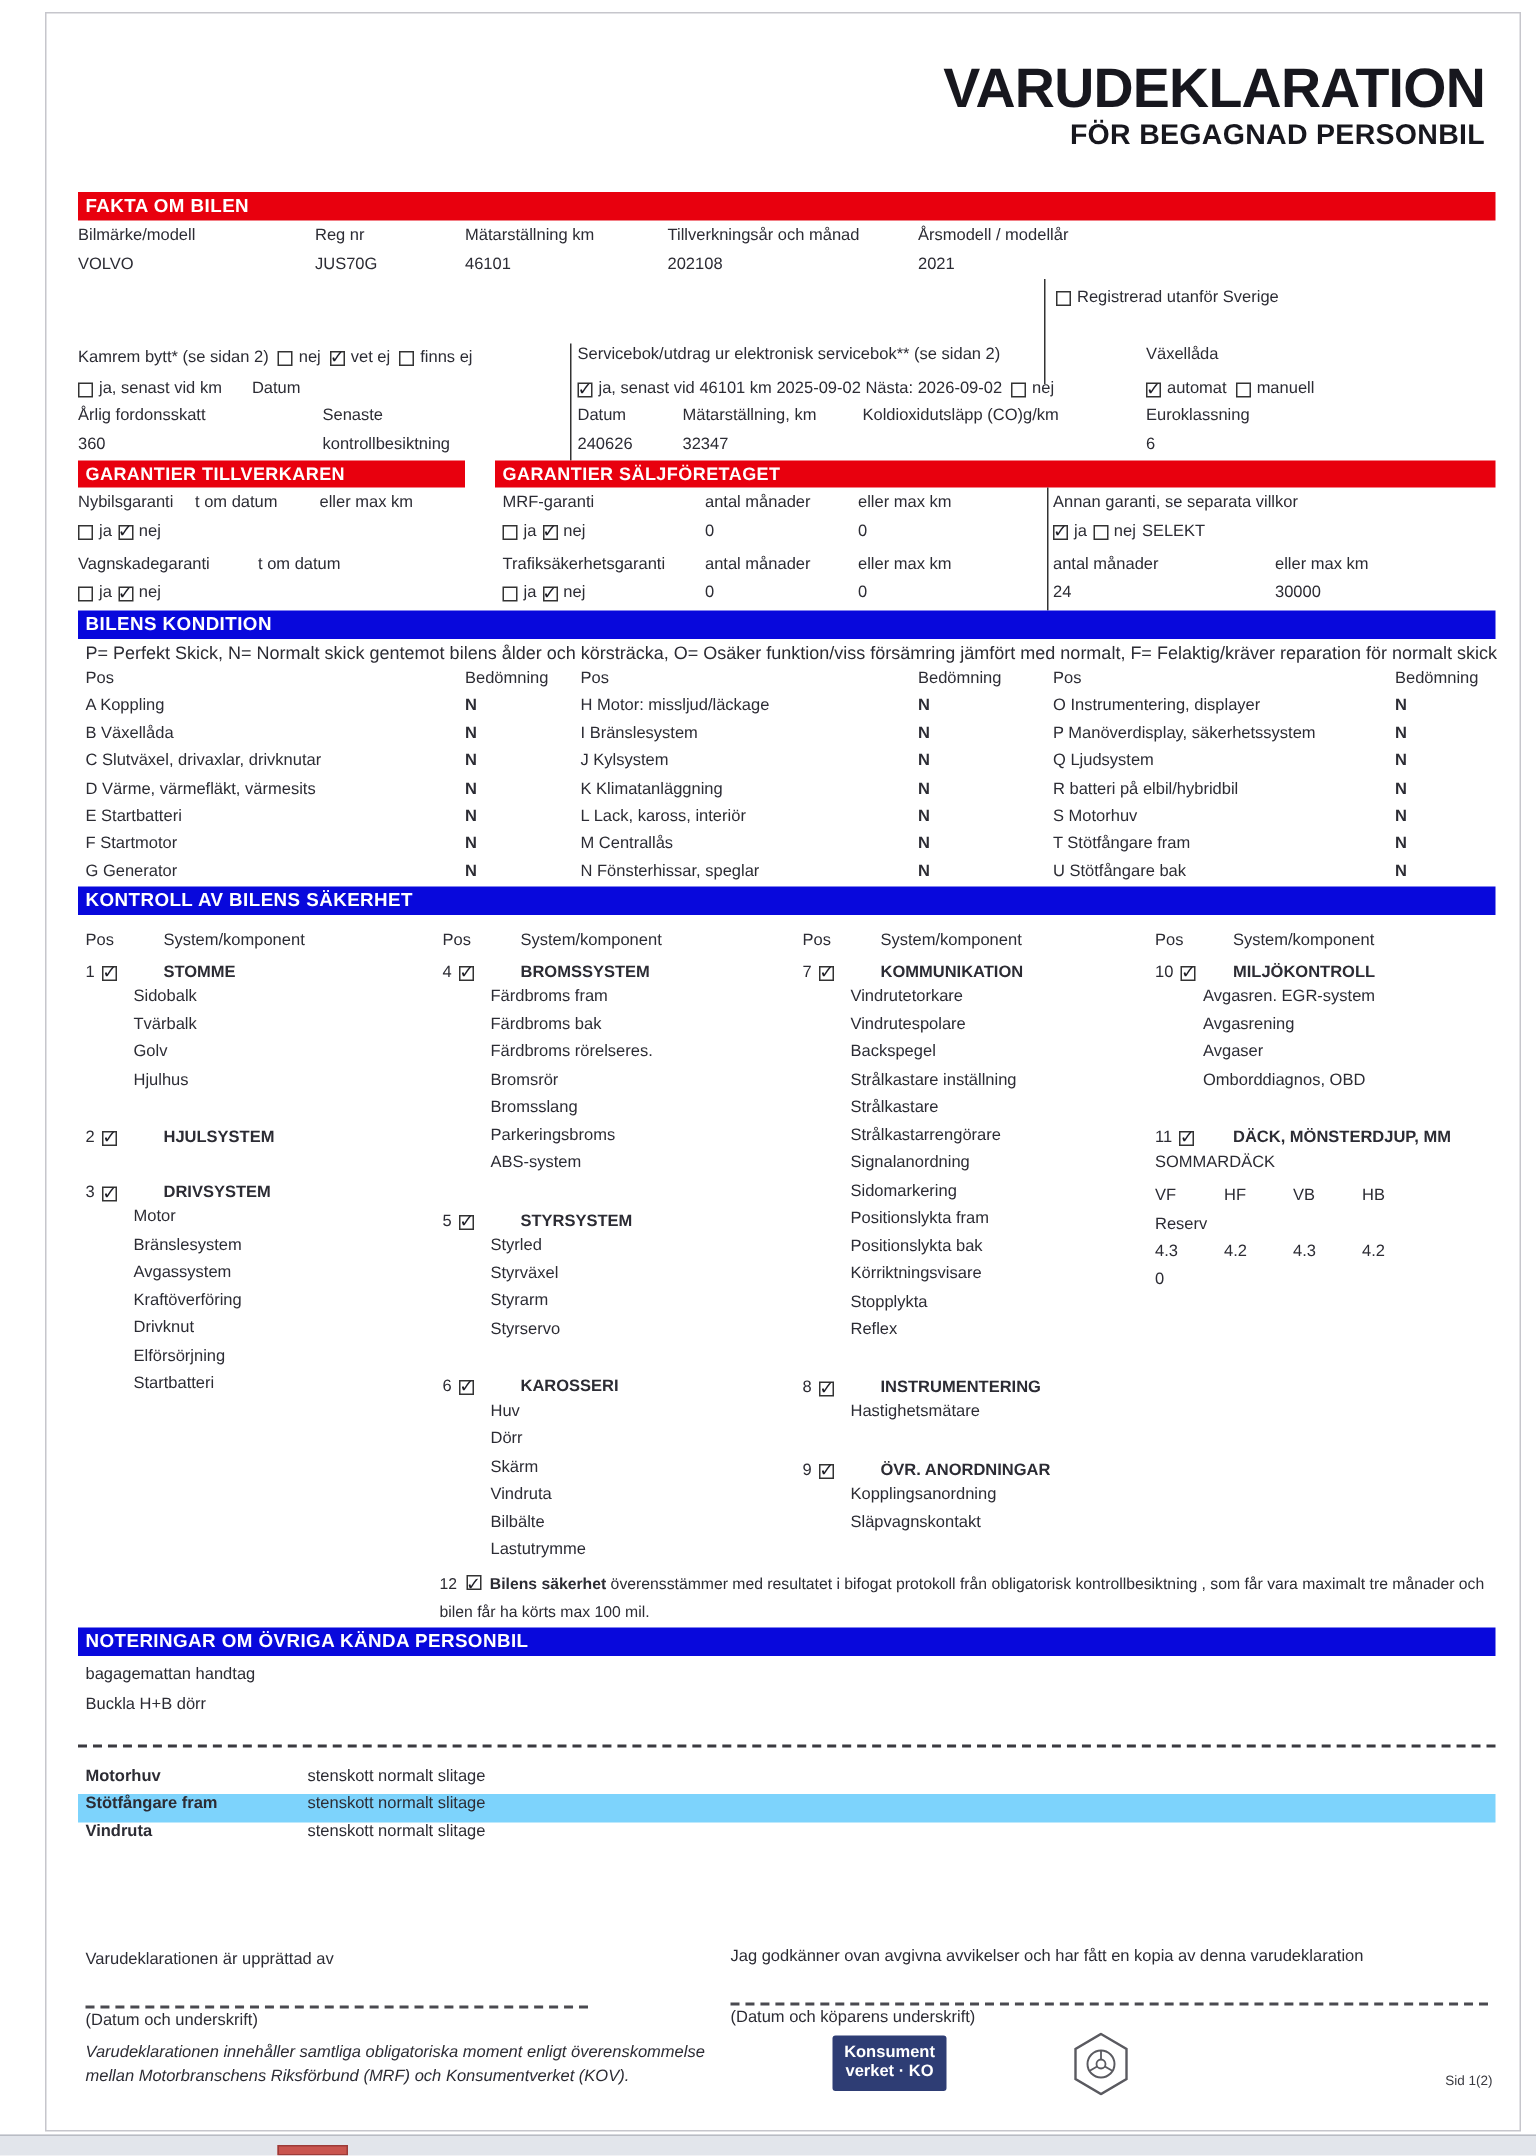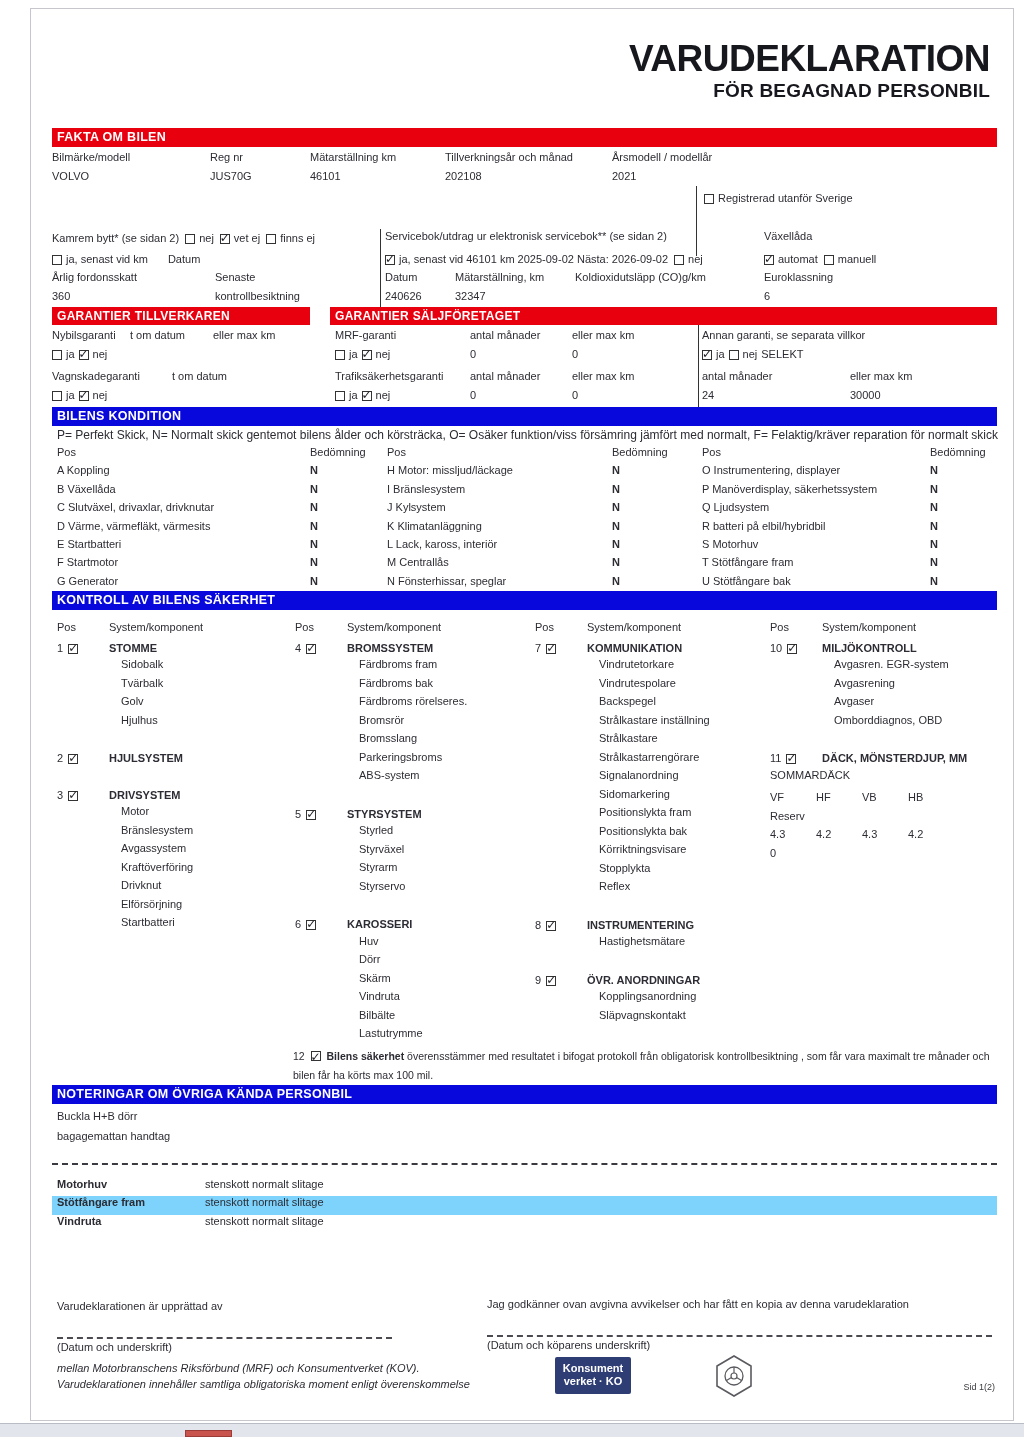--- a/index.html
+++ b/index.html
@@ -49,21 +49,21 @@
   .khead{font-weight:normal}
   
   .scols{position:absolute;top:30px;left:5px;display:flex}
   .scol1{width:238px}.scol2{width:240px}.scol3{width:235px}.scol4{width:227px}
   .shead{display:flex;height:18.5px}
   .shead .poshdr{width:52px}
   .grp{margin-top:18px}
   .grp-head{display:flex;align-items:center;height:18.5px}
   .poscell{display:flex;align-items:center;gap:5px;width:52px;flex:none}
   .grp-title{font-weight:bold}
-  .grp-item{margin-left:64px;height:18.5px}
+  .grp-item{margin-left:32px;height:18.5px}
   .subtitle-line{font-weight:normal;height:18.5px}
   .tire{margin-top:4px}
   .tire span{display:inline-block;width:46px;height:18.5px}
   .item12{position:absolute;left:241px;top:456px;width:705px;font-size:10.5px;line-height:19px}
   
   .notes{padding:6px 0 0 5px}
   .note-line{height:19.5px}
   .dash-hr{margin:14px 0 0 0;border-top:2px dashed #3a3a40;height:0}
   .slitage{margin-top:13px}
   .srow{display:flex;height:18.3px;padding-left:5px;align-items:baseline}
@@ -613,22 +613,22 @@
       <span class="cb checked" style="margin:0 3px"></span>
       <span class="bold">Bilens säkerhet</span>
       <span>överensstämmer med resultatet i bifogat protokoll från obligatorisk kontrollbesiktning , som får vara maximalt tre månader och bilen får ha körts max 100 mil.</span>
     </div>
   </div>
 
   <div class="sec" style="top:1085px">
     <div class="bar blue">NOTERINGAR OM ÖVRIGA KÄNDA PERSONBIL</div>
     <div class="notes">
 
-    <div class="note-line">Buckla H+B dörr</div>
-        <div class="note-line">bagagemattan handtag</div>
+    <div class="note-line">bagagemattan handtag</div>
+        <div class="note-line">Buckla H+B dörr</div>
       </div>
     <div class="dash-hr"></div>
     <div class="slitage">
 
         <div class="srow">
           <span class="part">Motorhuv</span>
           <span>stenskott normalt slitage</span>
         </div>
 
         <div class="srow">
@@ -647,22 +647,22 @@
     <span class="abs" style="left:5px;top:10px">Varudeklarationen är upprättad av</span>
     <span class="abs nw" style="left:435px;top:8px">Jag godkänner ovan avgivna avvikelser och har fått en kopia av denna varudeklaration</span>
     <div class="sig-dash" style="left:5px;top:47px;width:335px"></div>
     <div class="sig-dash" style="left:435px;top:45px;width:505px"></div>
     <span class="abs" style="left:5px;top:51px">(Datum och underskrift)</span>
     <span class="abs" style="left:435px;top:49px">(Datum och köparens underskrift)</span>
   </div>
 
   <div class="sec" style="top:1355px;height:60px">
     <div class="abs foot-italic" style="left:5px;top:5px">
+      <div>Varudeklarationen innehåller samtliga obligatoriska moment enligt överenskommelse</div>
       <div>mellan Motorbranschens Riksförbund (MRF) och Konsumentverket (KOV).</div>
-      <div>Varudeklarationen innehåller samtliga obligatoriska moment enligt överenskommelse</div>
     </div>
     <div class="kv-box" style="left:503px;top:2px">
       <div>Konsument</div>
       <div>verket · KO</div>
     </div>
     <svg class="abs" style="left:663px;top:0" width="38" height="42" viewBox="0 0 38 42">
       <polygon points="19,1 36,11 36,31 19,41 2,31 2,11" fill="none" stroke="#5a5a60" stroke-width="1.6"></polygon>
       <circle cx="19" cy="21" r="9" fill="none" stroke="#5a5a60" stroke-width="1.3"></circle>
       <circle cx="19" cy="21" r="3" fill="none" stroke="#5a5a60" stroke-width="1.2"></circle>
       <line x1="19" y1="12" x2="19" y2="18" stroke="#5a5a60" stroke-width="1.2"></line>

